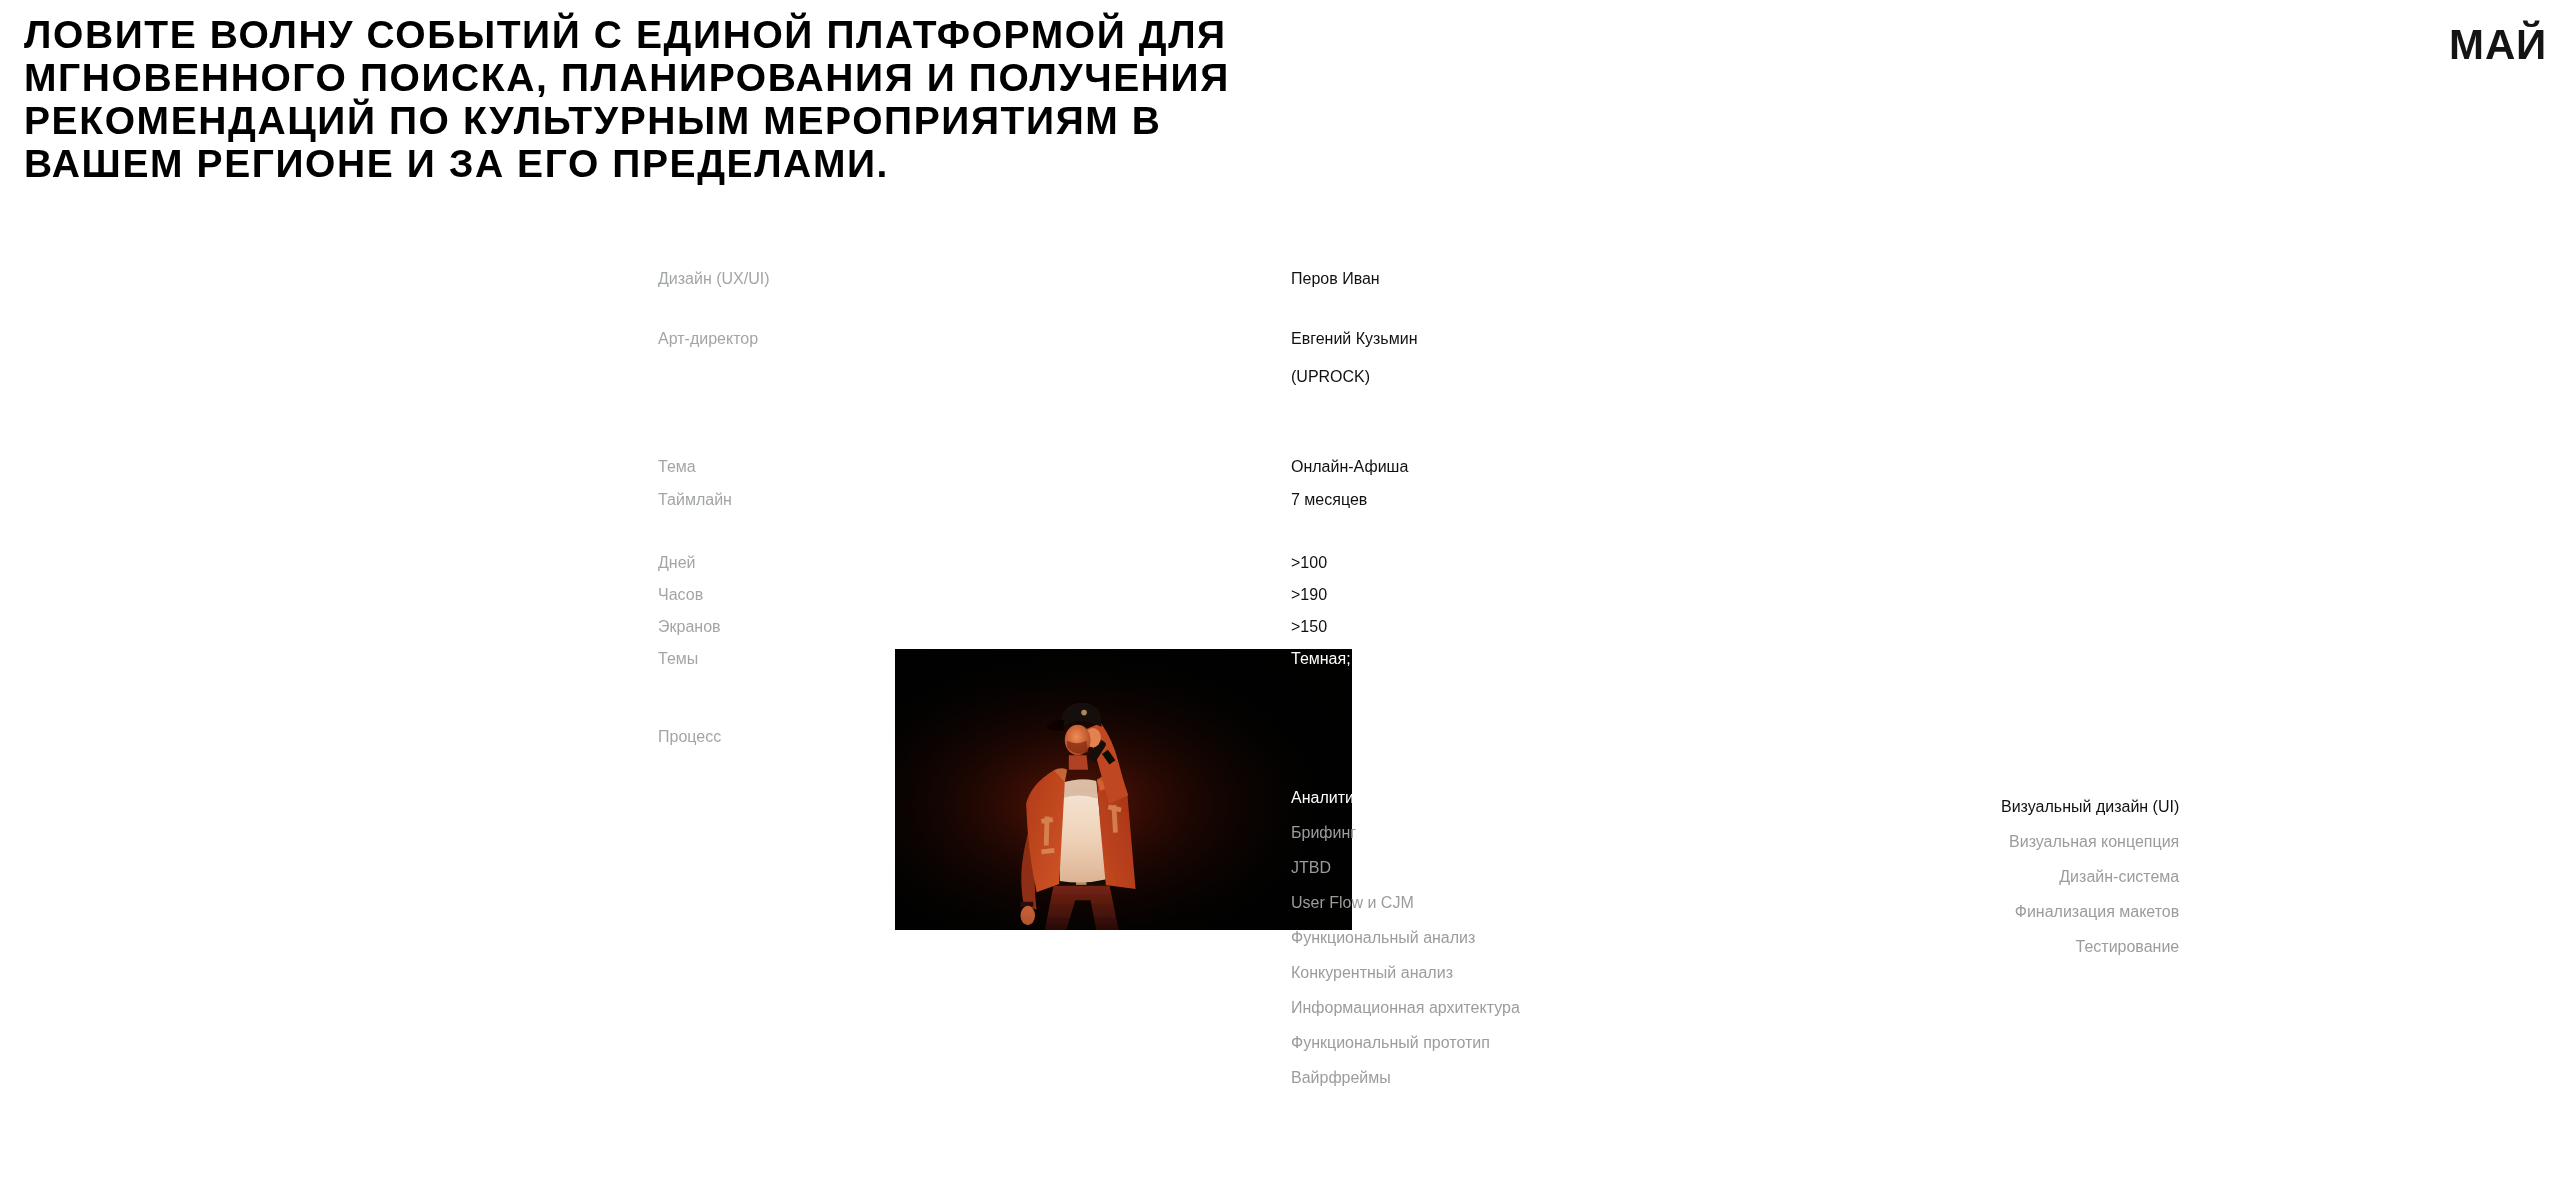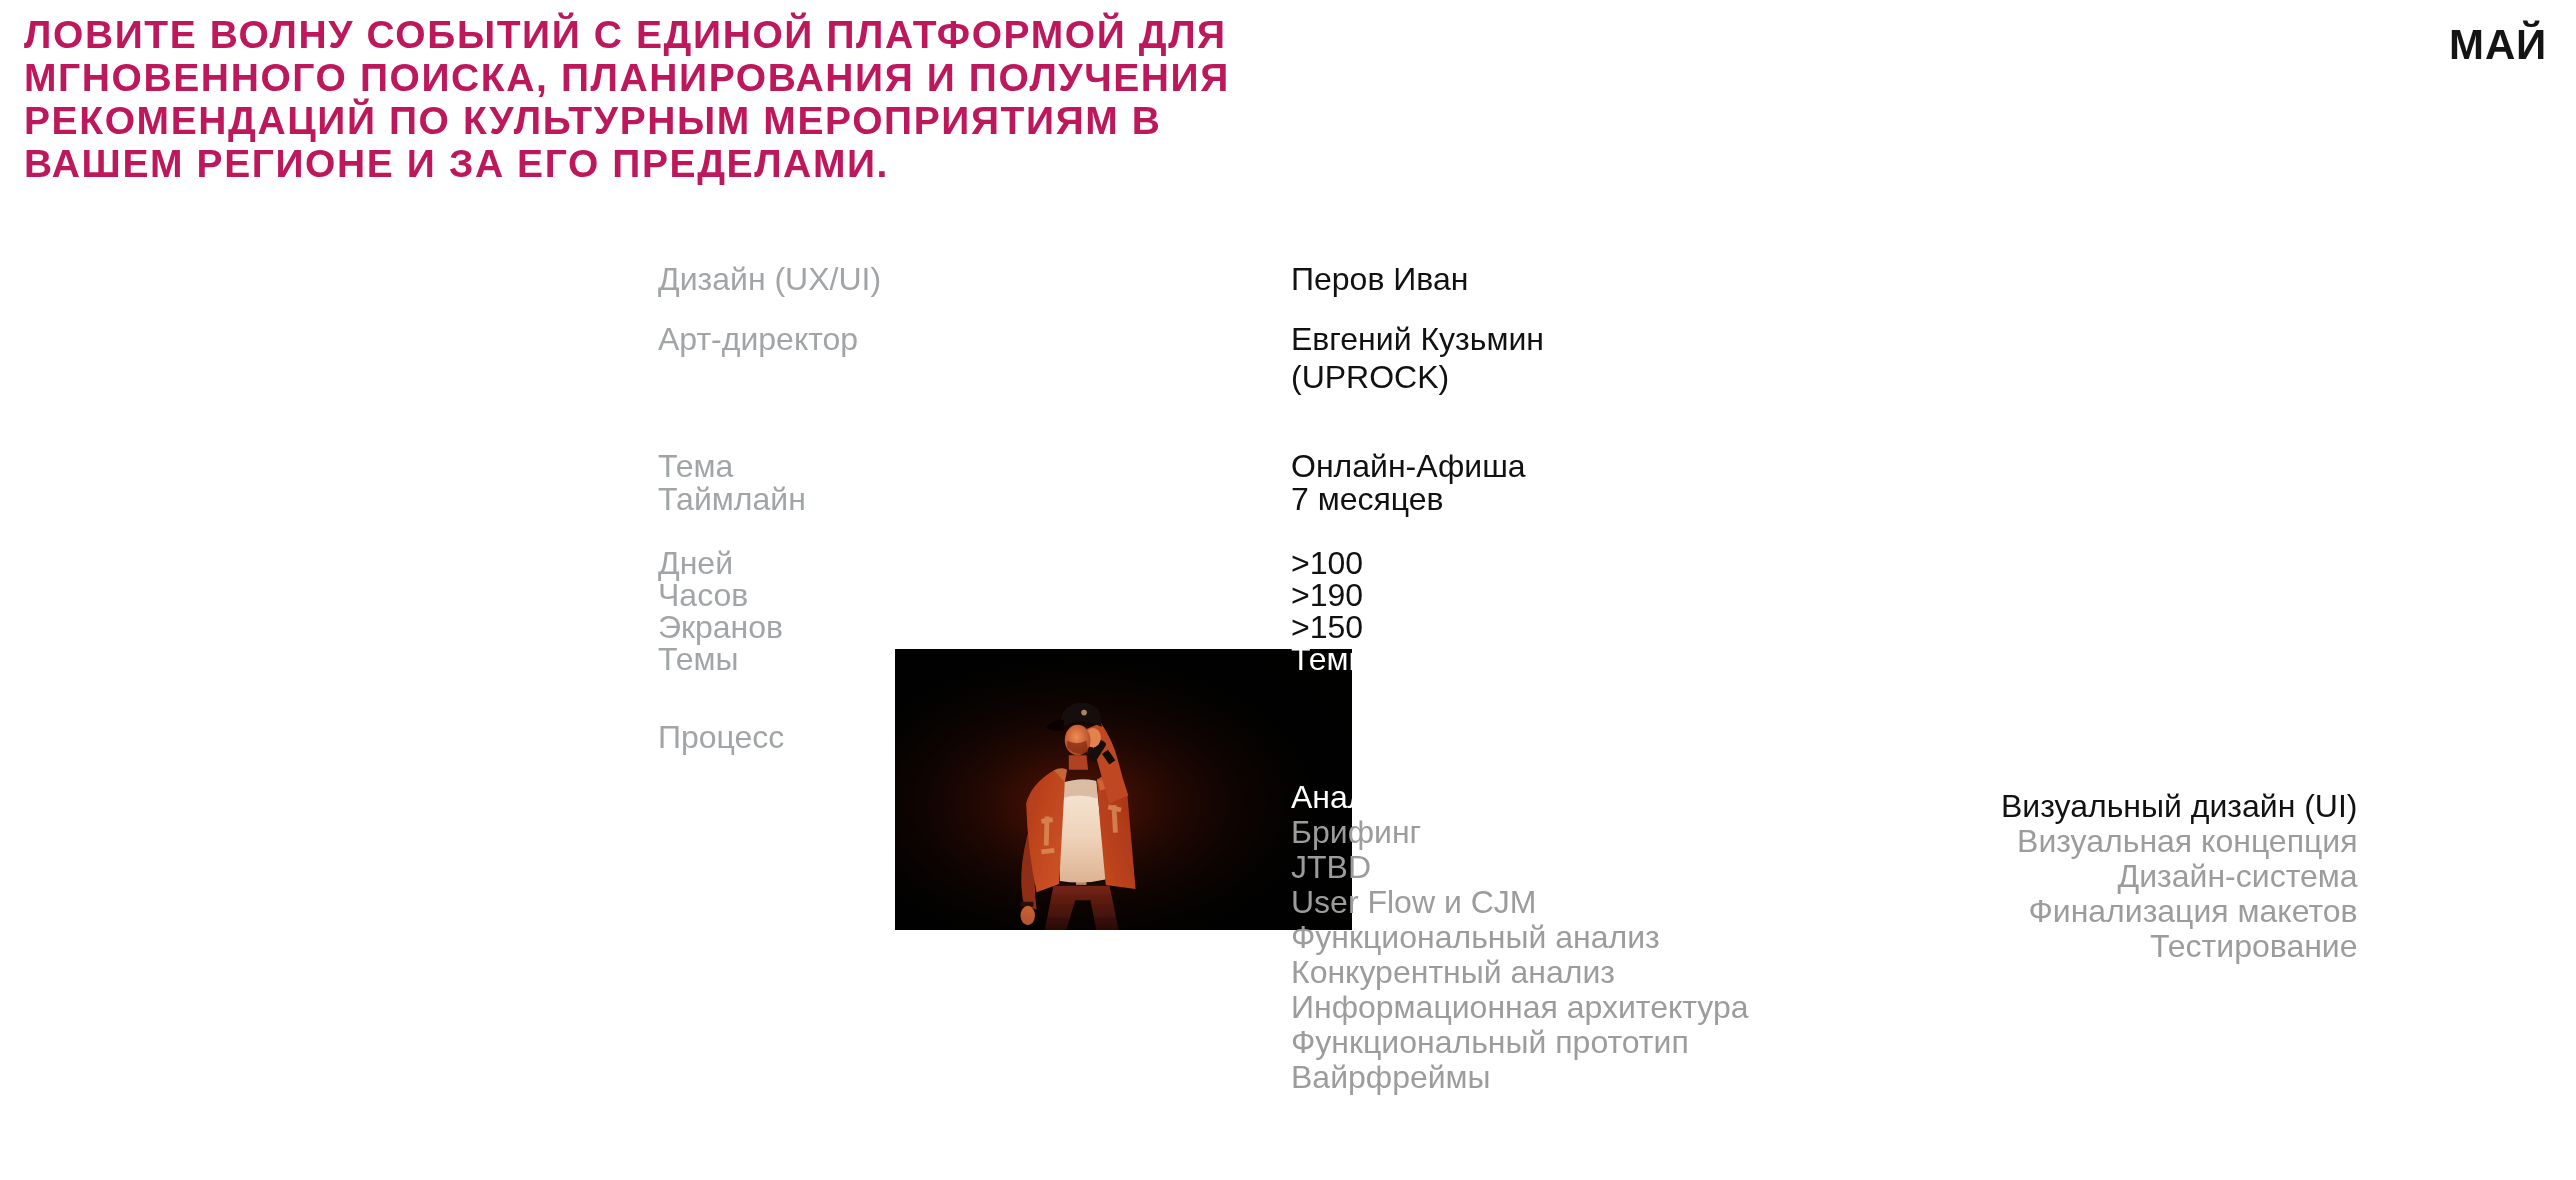--- a/index.html
+++ b/index.html
@@ -6,29 +6,29 @@
   body{
     width:2576px;height:1181px;position:relative;background:#ffffff;
     font-family:"Liberation Sans", sans-serif;overflow:hidden;
     -webkit-font-smoothing:antialiased;
   }
   .abs{position:absolute;}
   
   .hero-title{
     left:24px;top:13px;z-index:2;
     font-weight:700;font-size:39px;line-height:43px;letter-spacing:1.6px;
-    color:#be185d;white-space:nowrap;
+    color:#000000;white-space:nowrap;
   }
   
   .month{
     top:21px;right:29px;z-index:2;
     font-weight:700;font-size:42px;letter-spacing:0.8px;color:#141414;white-space:nowrap;
   }
   
-  .t{font-size:32px;line-height:32px;white-space:nowrap;z-index:2;}
+  .t{font-size:16px;line-height:32px;white-space:nowrap;z-index:2;}
   .label{color:#a2a5a7;font-weight:400;}
   .value{color:#111111;font-weight:500;}
   .item{color:#9c9c9c;font-weight:400;}
   .lh47{line-height:38px;}
   .lh41{line-height:33px;}
   .lh43{line-height:35px;margin-top:44px;}
   
   .blend{color:#ffffff;mix-blend-mode:difference;}
   
   .photo{

